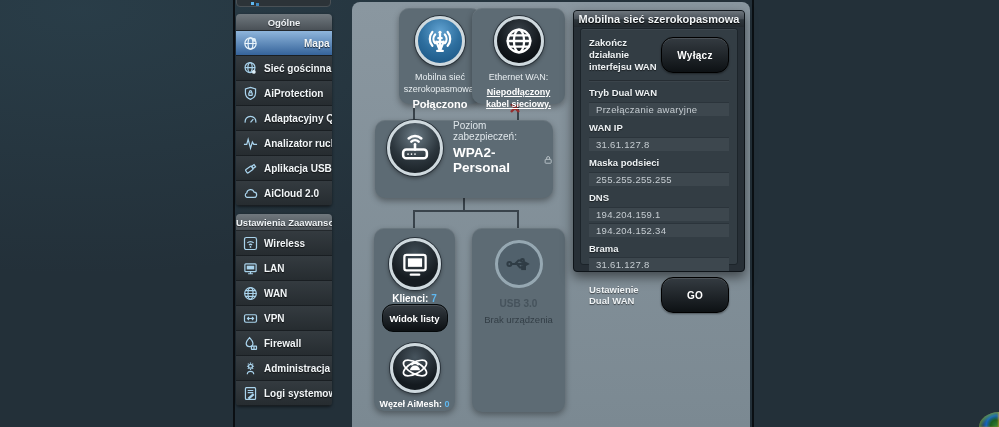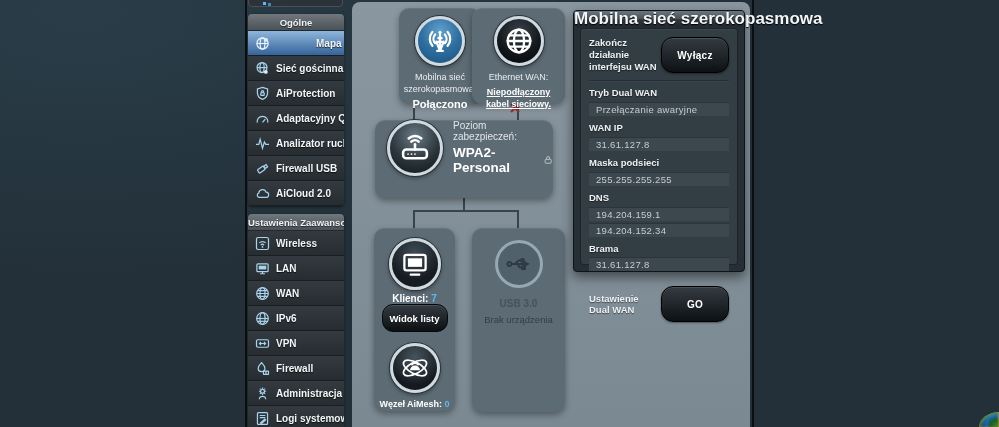--- a/index.html
+++ b/index.html
@@ -5,21 +5,21 @@
   * { margin:0; padding:0; box-sizing:border-box; }
   html,body { width:999px; height:427px; overflow:hidden; }
   body {
     position:relative;
     font-family:"Liberation Sans", sans-serif;
     background:
       radial-gradient(ellipse at 80px 10px, rgba(70,120,140,.18), transparent 45%),
       #233039;
   }
   
-  .sidebar { position:absolute; left:245px; top:0; width:98px; height:427px; border-left:2px solid #0b0f13;padding-left:12px; }
+  .sidebar { position:absolute; left:233px; top:0; width:98px; height:427px; border-left:2px solid #0b0f13;padding-left:12px; }
   .qis-frag { position:absolute; left:1px; top:-8px; width:95px; height:15px;
     background:#2c3338; border:1px solid #4a5156; border-radius:4px; }
   .qis-frag .dots { position:absolute; left:14px; top:9px; width:3px; height:3px; background:#5fb8f0;
     box-shadow:5px 1px 0 #3f89c0; }
   .side-group { position:absolute; left:1px; width:96px; border-radius:4px; overflow:hidden;
     box-shadow:0 1px 3px rgba(0,0,0,.5); }
   .side-group.g1 { top:14px; }
   .side-group.g2 { top:214px; }
   .side-header { height:17px; line-height:17px; text-align:center; font-size:9.5px; font-weight:bold;
     color:#eef2f5; background:linear-gradient(#70787e,#4a5157); text-shadow:0 1px 1px rgba(0,0,0,.6);
@@ -66,31 +66,31 @@
   .mesh-gap { margin-top:11px; }
   .usb-title { font-size:10px; font-weight:bold; color:#46535c; margin-top:10px; }
   .usb-status { font-size:9.5px; color:#333e46; margin-top:5px; }
   .conn { position:absolute; background:#39434b; }
   .xmark { position:absolute; left:155px; top:98px; width:16px; height:16px; }
   .xmark svg { width:16px; height:16px; stroke:#9c2f2f; stroke-width:2.4; }
   
   .right-panel { position:absolute; left:573px; top:10px; width:172px; height:262px;
     background:#272f36; border:1px solid #0e1419; border-radius:4px;
     box-shadow:0 5px 12px rgba(0,0,0,.5); z-index:5; }
-  .panel-title { height:16px; line-height:16px; text-align:left; font-size:17px; font-weight:bold;
+  .panel-title { height:16px; line-height:16px; text-align:center; font-size:11px; font-weight:bold;
     color:#f3f6f8; background:linear-gradient(#6d757c 0%,#4a525a 48%,#2e363c 55%,#23292e 100%);
     border-radius:3px 3px 0 0; text-shadow:0 1px 1px #000; white-space:nowrap; }
   .panel-sub { position:absolute; top:15px; left:0; right:0; height:6px; overflow:hidden;
     text-align:center; font-size:9px; font-weight:bold; color:#c8d0d6; line-height:10px; z-index:1; }
   .panel-body { position:absolute; left:6px; right:6px; top:17px; bottom:6px; z-index:2;
     background:#333d44; border:1px solid #1c242a; border-radius:3px; padding:6px 8px;
     box-shadow:inset 0 1px 0 rgba(255,255,255,.05); }
   .prow-action { display:flex; justify-content:space-between; align-items:center; padding:2px 0 7px; }
   .prow-action.first { border-bottom:1px solid rgba(0,0,0,.25); box-shadow:0 1px 0 rgba(255,255,255,.04); }
-  .prow-action.last { padding-top:13px; }
+  .prow-action.last { padding-top:4px; }
   .prow-action .plabel { width:86px; }
   .plabel { font-size:9.5px; font-weight:bold; color:#eef2f4; line-height:1.25; text-shadow:0 1px 1px rgba(0,0,0,.5); }
   .pfield .plabel { margin:6px 0 3px; }
   .pvalue { height:14px; line-height:14px; background:#3d474e; border-top:1px solid #2b343b;
     color:#c6cdd2; font-size:9.5px; padding:0 7px; margin-bottom:2px; letter-spacing:.3px;
     white-space:nowrap; overflow:hidden; }
   .pbtn { min-width:68px; height:36px; border:1px solid #000; border-radius:12px;
     background:linear-gradient(#343b41,#0d1114); color:#fff; font-weight:bold; font-size:10px;
     font-family:inherit; cursor:pointer; letter-spacing:.3px;
     box-shadow:inset 0 1px 0 rgba(255,255,255,.12), 0 1px 2px rgba(0,0,0,.4); }
@@ -149,21 +149,21 @@
           </svg></span>
         <span class="side-label">Analizator ruchu</span>
       </div>
       <div class="side-item">
         <span class="side-icon"><svg viewBox="0 0 16 16">
             <g transform="rotate(-35 8 8)">
               <rect x="2.5" y="6" width="7.5" height="4.4" rx="1"></rect>
               <rect x="10.5" y="6.8" width="3" height="2.8"></rect>
             </g>
           </svg></span>
-        <span class="side-label">Firewall USB</span>
+        <span class="side-label">Aplikacja USB</span>
       </div>
       <div class="side-item">
         <span class="side-icon"><svg viewBox="0 0 16 16">
             <path d="M4.2 12.2h7.4a2.8 2.8 0 0 0 .3-5.6 4.1 4.1 0 0 0-7.9.9 2.5 2.5 0 0 0 .2 4.7z"></path>
           </svg></span>
         <span class="side-label">AiCloud 2.0</span>
       </div>
     </div>
   <div class="side-group g2" id="group-1">
       <div class="side-header">Ustawienia Zaawansowane</div>
@@ -183,29 +183,20 @@
           </svg></span>
         <span class="side-label">LAN</span>
       </div>
       <div class="side-item">
         <span class="side-icon"><svg viewBox="0 0 16 16">
             <circle cx="8" cy="8" r="6.2"></circle>
             <ellipse cx="8" cy="8" rx="2.7" ry="6.2"></ellipse>
             <path d="M1.8 8h12.4M2.8 5h10.4M2.8 11h10.4"></path>
           </svg></span>
         <span class="side-label">WAN</span>
-      </div>
-      <div class="side-item">
-        <span class="side-icon"><svg viewBox="0 0 16 16">
-            <circle cx="8" cy="8" r="6.2"></circle>
-            <path d="M1.8 8h12.4"></path>
-            <ellipse cx="8" cy="8" rx="2.7" ry="6.2"></ellipse>
-            <path d="M2.8 11h10.4"></path>
-          </svg></span>
-        <span class="side-label">IPv6</span>
       </div>
       <div class="side-item">
         <span class="side-icon"><svg viewBox="0 0 16 16">
             <rect x="1.6" y="4" width="12.8" height="8" rx="1.5"></rect>
             <path d="M4.8 8h6.4M9.6 6.4L11.2 8l-1.6 1.6M6.4 6.4L4.8 8l1.6 1.6"></path>
           </svg></span>
         <span class="side-label">VPN</span>
       </div>
       <div class="side-item">
         <span class="side-icon"><svg viewBox="0 0 16 16">

